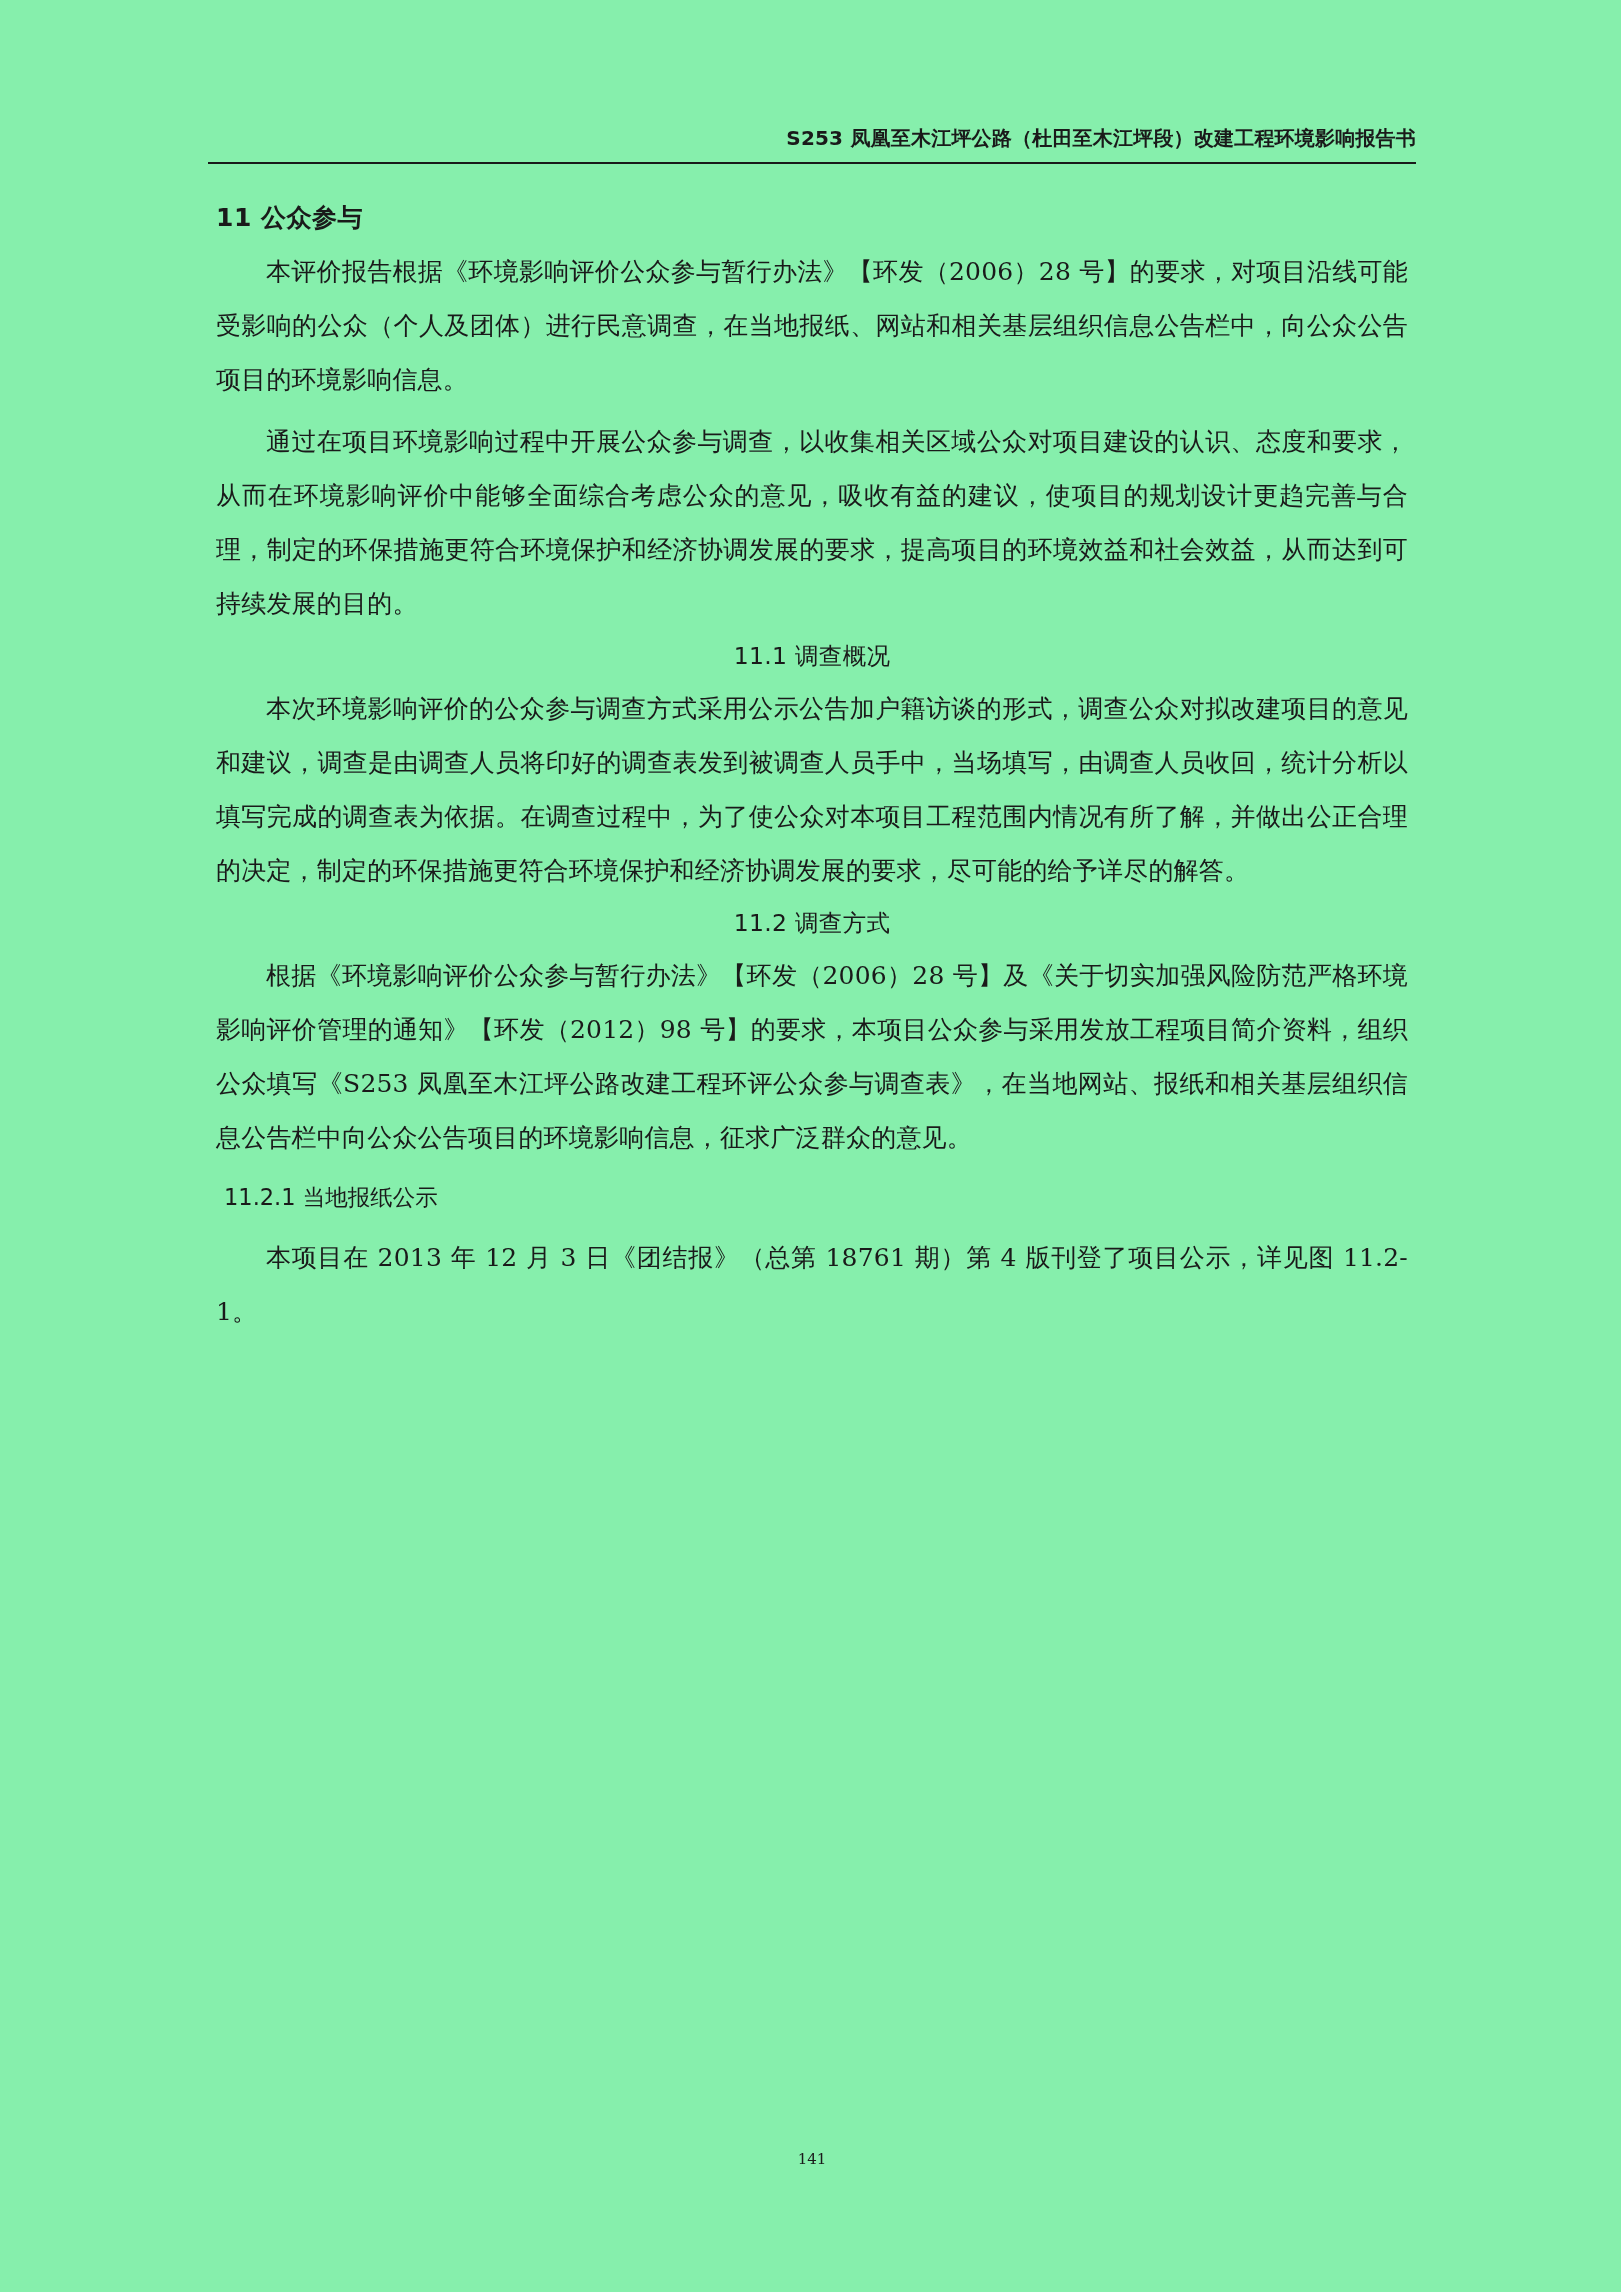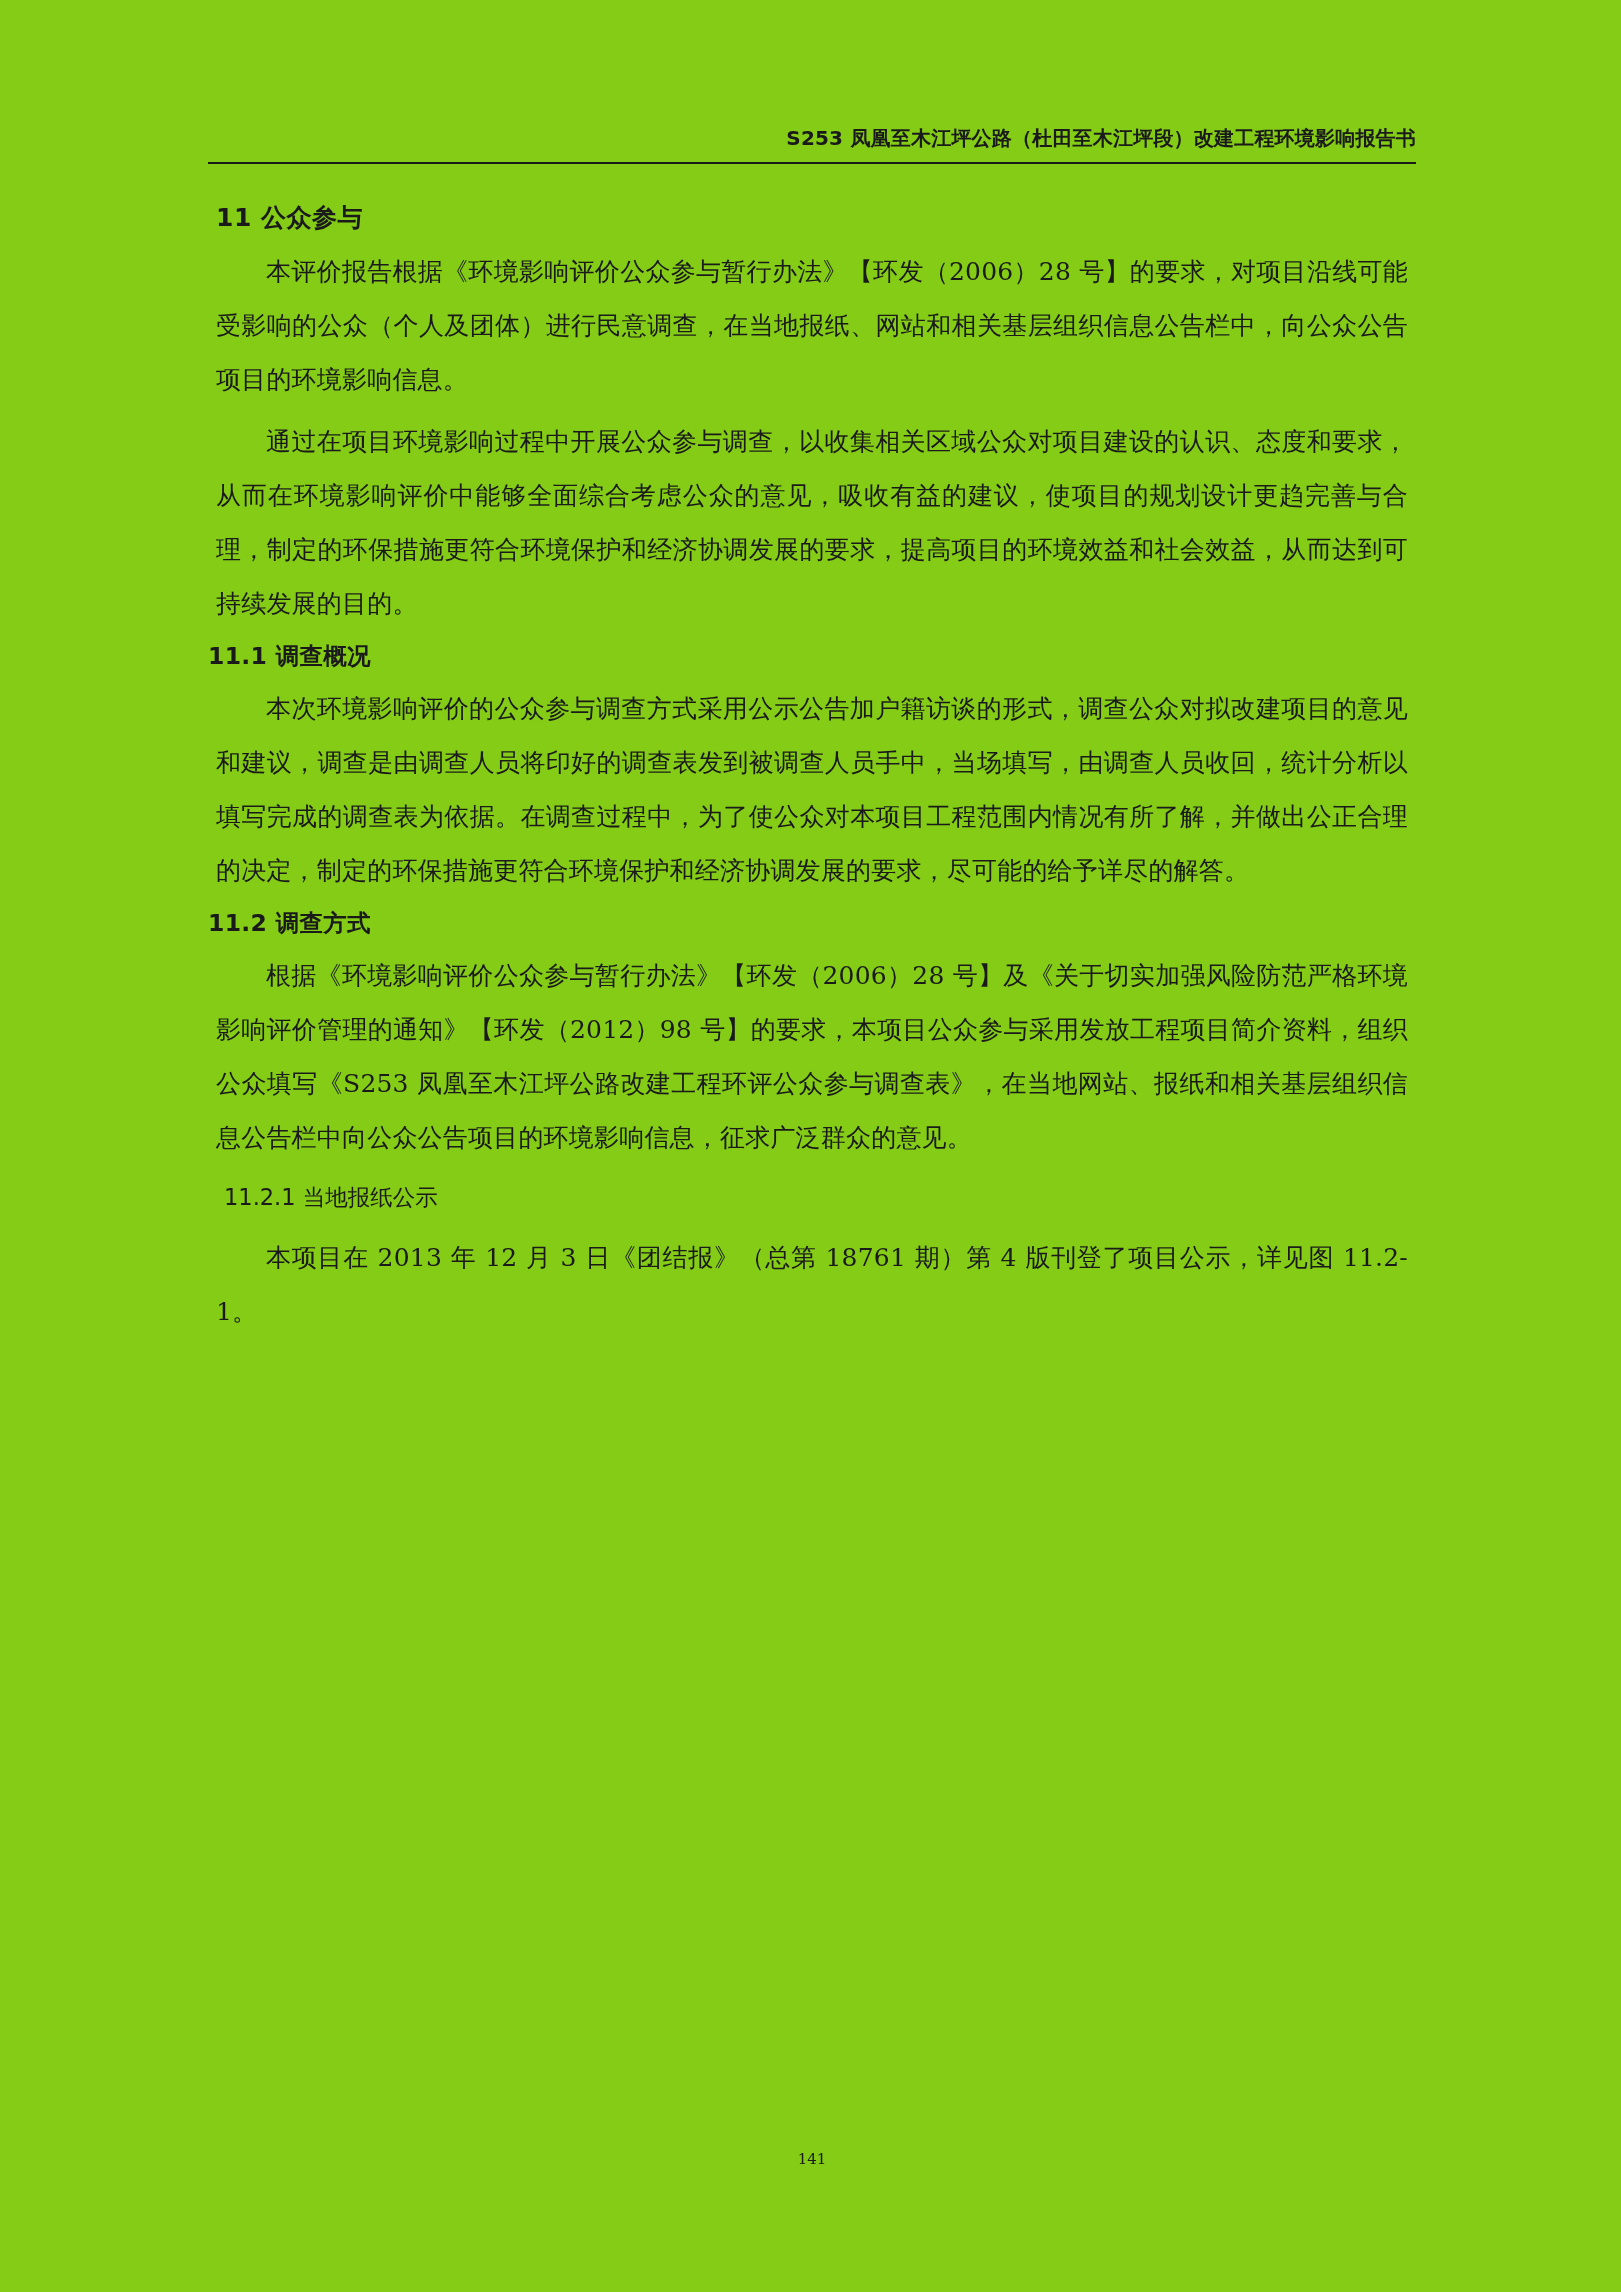--- a/index.html
+++ b/index.html
@@ -4,21 +4,21 @@
 <style>
   html, body {
     margin: 0;
     padding: 0;
     background: #ffffff;
   }
   .page {
     position: relative;
     width: 1621px;
     height: 2293px;
-    background: #84cc16;
+    background: #86efac;
     margin: 0 auto;
     box-sizing: border-box;
     font-family: "DejaVu Serif", "Liberation Serif", serif;
     color: #1a1a1a;
     overflow: hidden;
   }
   .content {
     position: absolute;
     left: 208px;
     top: 0;
@@ -56,25 +56,26 @@
     font-size: 25px;
     font-weight: 700;
     margin: 8px;
     padding: 0;
     line-height: 1.5;
     letter-spacing: 0.5px;
   }
   h3.sec {
     font-family: "DejaVu Sans", "Liberation Sans", sans-serif;
     font-size: 23.5px;
-    font-weight: 700;
+    font-weight: 400;
     margin: 0;
     padding: 0;
     line-height: 1.5;
     letter-spacing: 0.3px;
+    text-align: center;
   }
   h4.sec {
     font-family: "DejaVu Sans", "Liberation Sans", sans-serif;
     font-size: 22.5px;
     font-weight: 400;
     margin: 16px;
     padding: 0;
     line-height: 1.5;
   }
   p.para {

